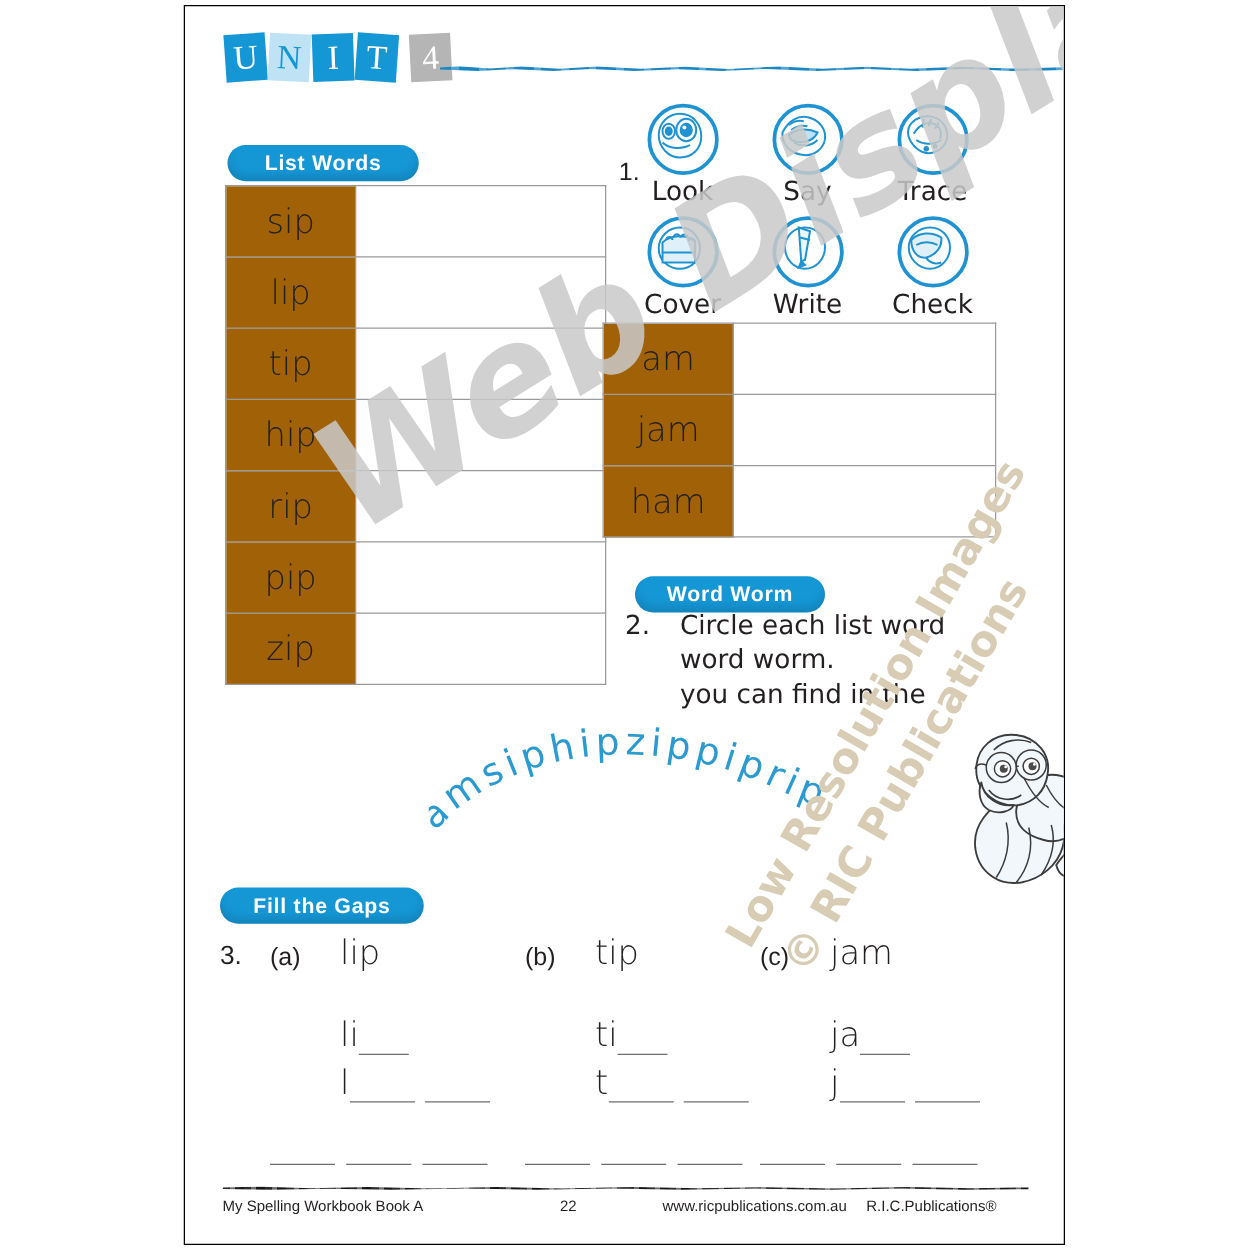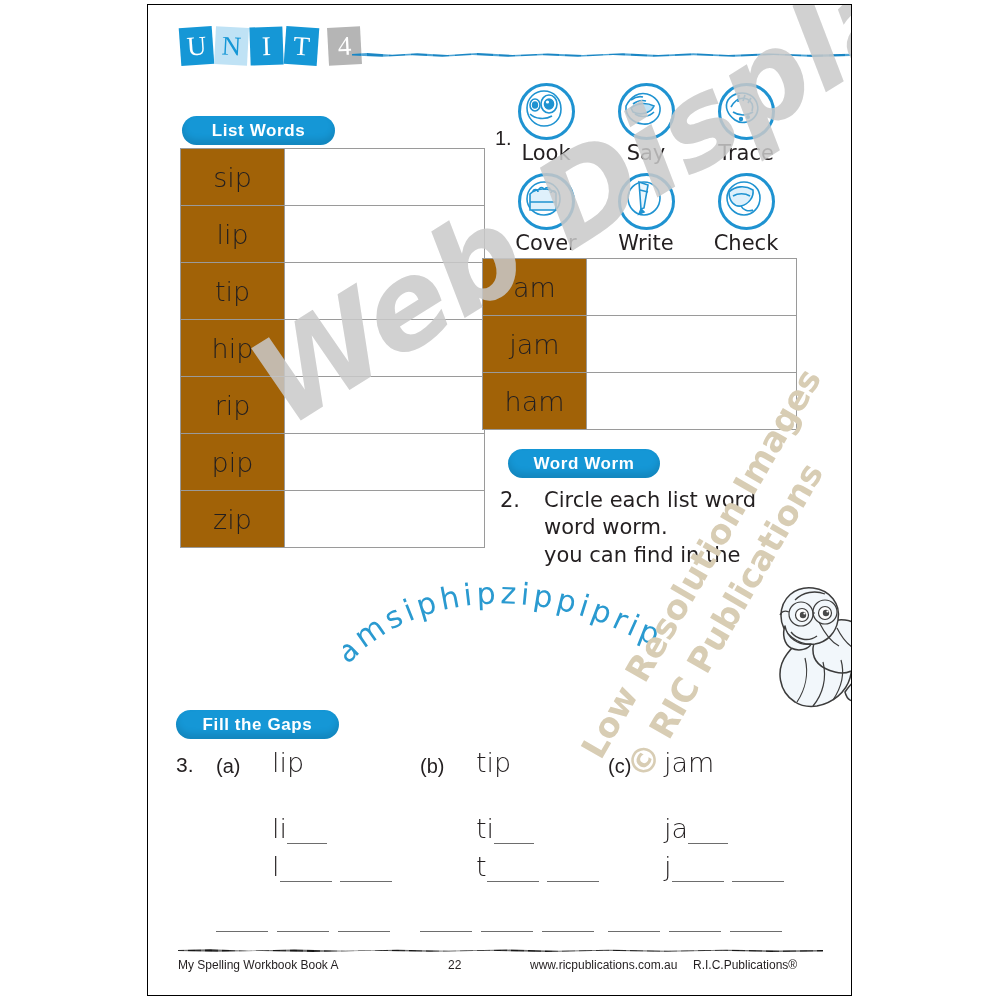--- a/index.html
+++ b/index.html
@@ -34,21 +34,21 @@
   }
 
   
   .pill{
     position:absolute;height:29px;border-radius:15px;background:#1597d6;
     color:#fff;font-weight:bold;font-size:17px;letter-spacing:.6px;
     display:flex;align-items:center;justify-content:center;
     box-shadow:inset 0 -5px 7px rgba(0,0,0,.12);
   }
   #pill-list{left:34px;top:88px;width:153px;margin-top:23px;}
-  #pill-worm{left:360px;top:444px;width:152px;}
+  #pill-worm{left:360px;top:456px;width:152px;}
   #pill-gaps{left:28px;top:705px;width:163px;}
 
   
   .tbl{position:absolute;border-collapse:collapse;}
   .tbl td{border:1px solid #9a9a9a;height:54px;vertical-align:middle;}
   .tbl td.word{
     background:#a16207;width:101px;text-align:center;
     font-size:27px;color:#231f20;font-family:"DejaVu Sans", sans-serif;font-weight:300;
   }
   .tbl td.blank{width:197px;background:#fff;}

